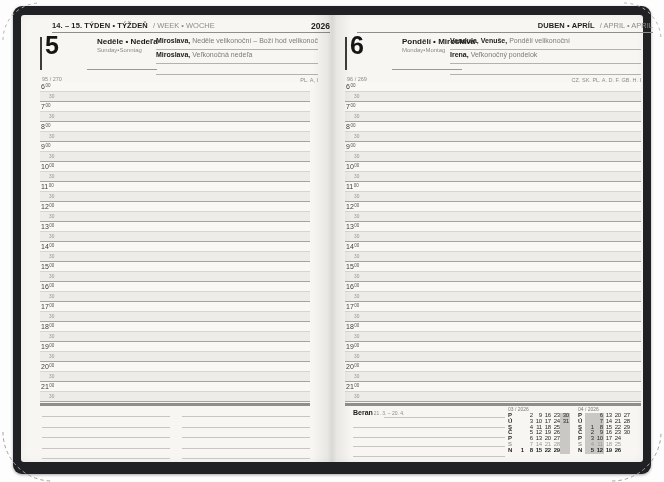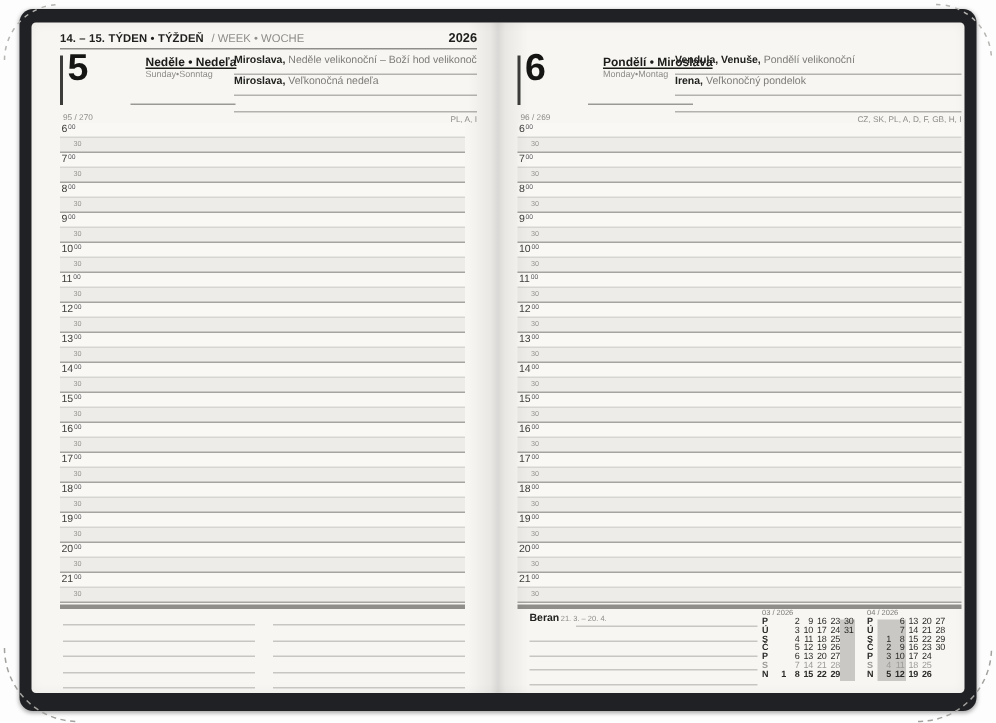--- a/index.html
+++ b/index.html
@@ -10,36 +10,36 @@
   .paper{position:absolute;left:21px;top:15px;width:622px;height:447px;background:#f7f6f3;
          border-radius:3px;box-shadow:inset 0 0 8px rgba(0,0,0,.05);}
   .spine{position:absolute;left:291px;top:0;width:40px;height:100%;
          background:linear-gradient(90deg,rgba(0,0,0,0) 0%,rgba(0,0,0,.06) 38%,rgba(0,0,0,.12) 50%,rgba(0,0,0,.06) 62%,rgba(0,0,0,0) 100%);}
   .pg{position:absolute;top:0;height:100%;}
   #pgL{left:0;width:311px;}
   #pgR{left:311px;width:311px;}
 
   
   .hdr{position:absolute;top:6px;height:9px;border-bottom:1px solid #8f8e8b;
-       display:flex;justify-content:space-between;align-items:flex-end;padding-bottom:2px;
-       font-size:7.5px;color:#1f1f1d;white-space:nowrap;}
+       display:flex;justify-content:space-between;align-items:center;padding-bottom:2px;
+       font-size:7.5px;color:#1f1f1d;white-space:nowrap;margin-left:12px;}
   #pgL .hdr{left:19px;width:278px;}
   #pgR .hdr{left:13px;width:296px;justify-content:flex-end;}
   .hb{font-weight:bold;letter-spacing:.1px;}
   .hl2{color:#8d8c89;margin-left:3px;}
   .yr{font-weight:bold;font-size:8.5px;}
 
   
   .dayrow{position:absolute;top:21px;height:44px;}
   #pgL .dayrow{left:19px;width:278px;}
   #pgR .dayrow{left:13px;width:296px;}
   .vrule{position:absolute;left:0;top:1px;width:1.5px;height:33px;background:#3c3c3a;}
   .dnum{position:absolute;left:5px;top:-5px;font-size:25px;font-weight:bold;color:#151513;letter-spacing:-1px;}
   .doy{position:absolute;left:2px;top:40px;font-size:5.5px;color:#8d8c89;white-space:nowrap;}
-  .dname{position:absolute;left:57px;top:1px;font-size:8px;font-weight:bold;color:#1b1b19;white-space:nowrap;text-decoration:underline;}
+  .dname{position:absolute;left:57px;top:1px;font-size:8px;font-weight:bold;color:#1b1b19;white-space:nowrap;}
   .dnamesub{position:absolute;left:57px;top:11px;font-size:6px;color:#8d8c89;white-space:nowrap;}
   .shortline{position:absolute;left:47px;width:70px;top:33px;border-bottom:1px solid #9a9996;}
   .names{position:absolute;top:0;}
   #pgL .names{left:116px;right:0;}
   #pgR .names{left:105px;right:0;}
   .nline{height:12px;border-bottom:1px solid #b3b2af;font-size:7px;padding-top:1px;white-space:nowrap;overflow:hidden;}
   .nline .nb{font-weight:bold;color:#21211f;}
   .nline .nr{color:#7c7b78;}
   .nline.empty{height:9px;}
   .countries{text-align:right;font-size:5.5px;color:#8d8c89;padding-top:2px;}
@@ -197,20 +197,26 @@
             <div class="nl"></div>
             <div class="nl"></div>
             <div class="nl"></div>
             <div class="nl"></div>
             <div class="nl"></div>
           </div>
       </div>
     </div>
 
     <div class="pg" id="pgR">
+      <div class="hdr">
+        <span>
+          <span class="hb">DUBEN • APRÍL</span>
+          <span class="hl2">/ APRIL • APRIL</span>
+        </span>
+      </div>
       <div class="dayrow">
         <div class="vrule"></div>
         <div class="dnum">6</div>
         <div class="doy">96 / 269</div>
         <div class="dname">Pondělí • Miroslava</div>
         <div class="dnamesub">Monday•Montag</div>
         <div class="shortline"></div>
         <div class="names">
           <div class="nline">
             <span class="nb">Vendula, Venuše,</span>

